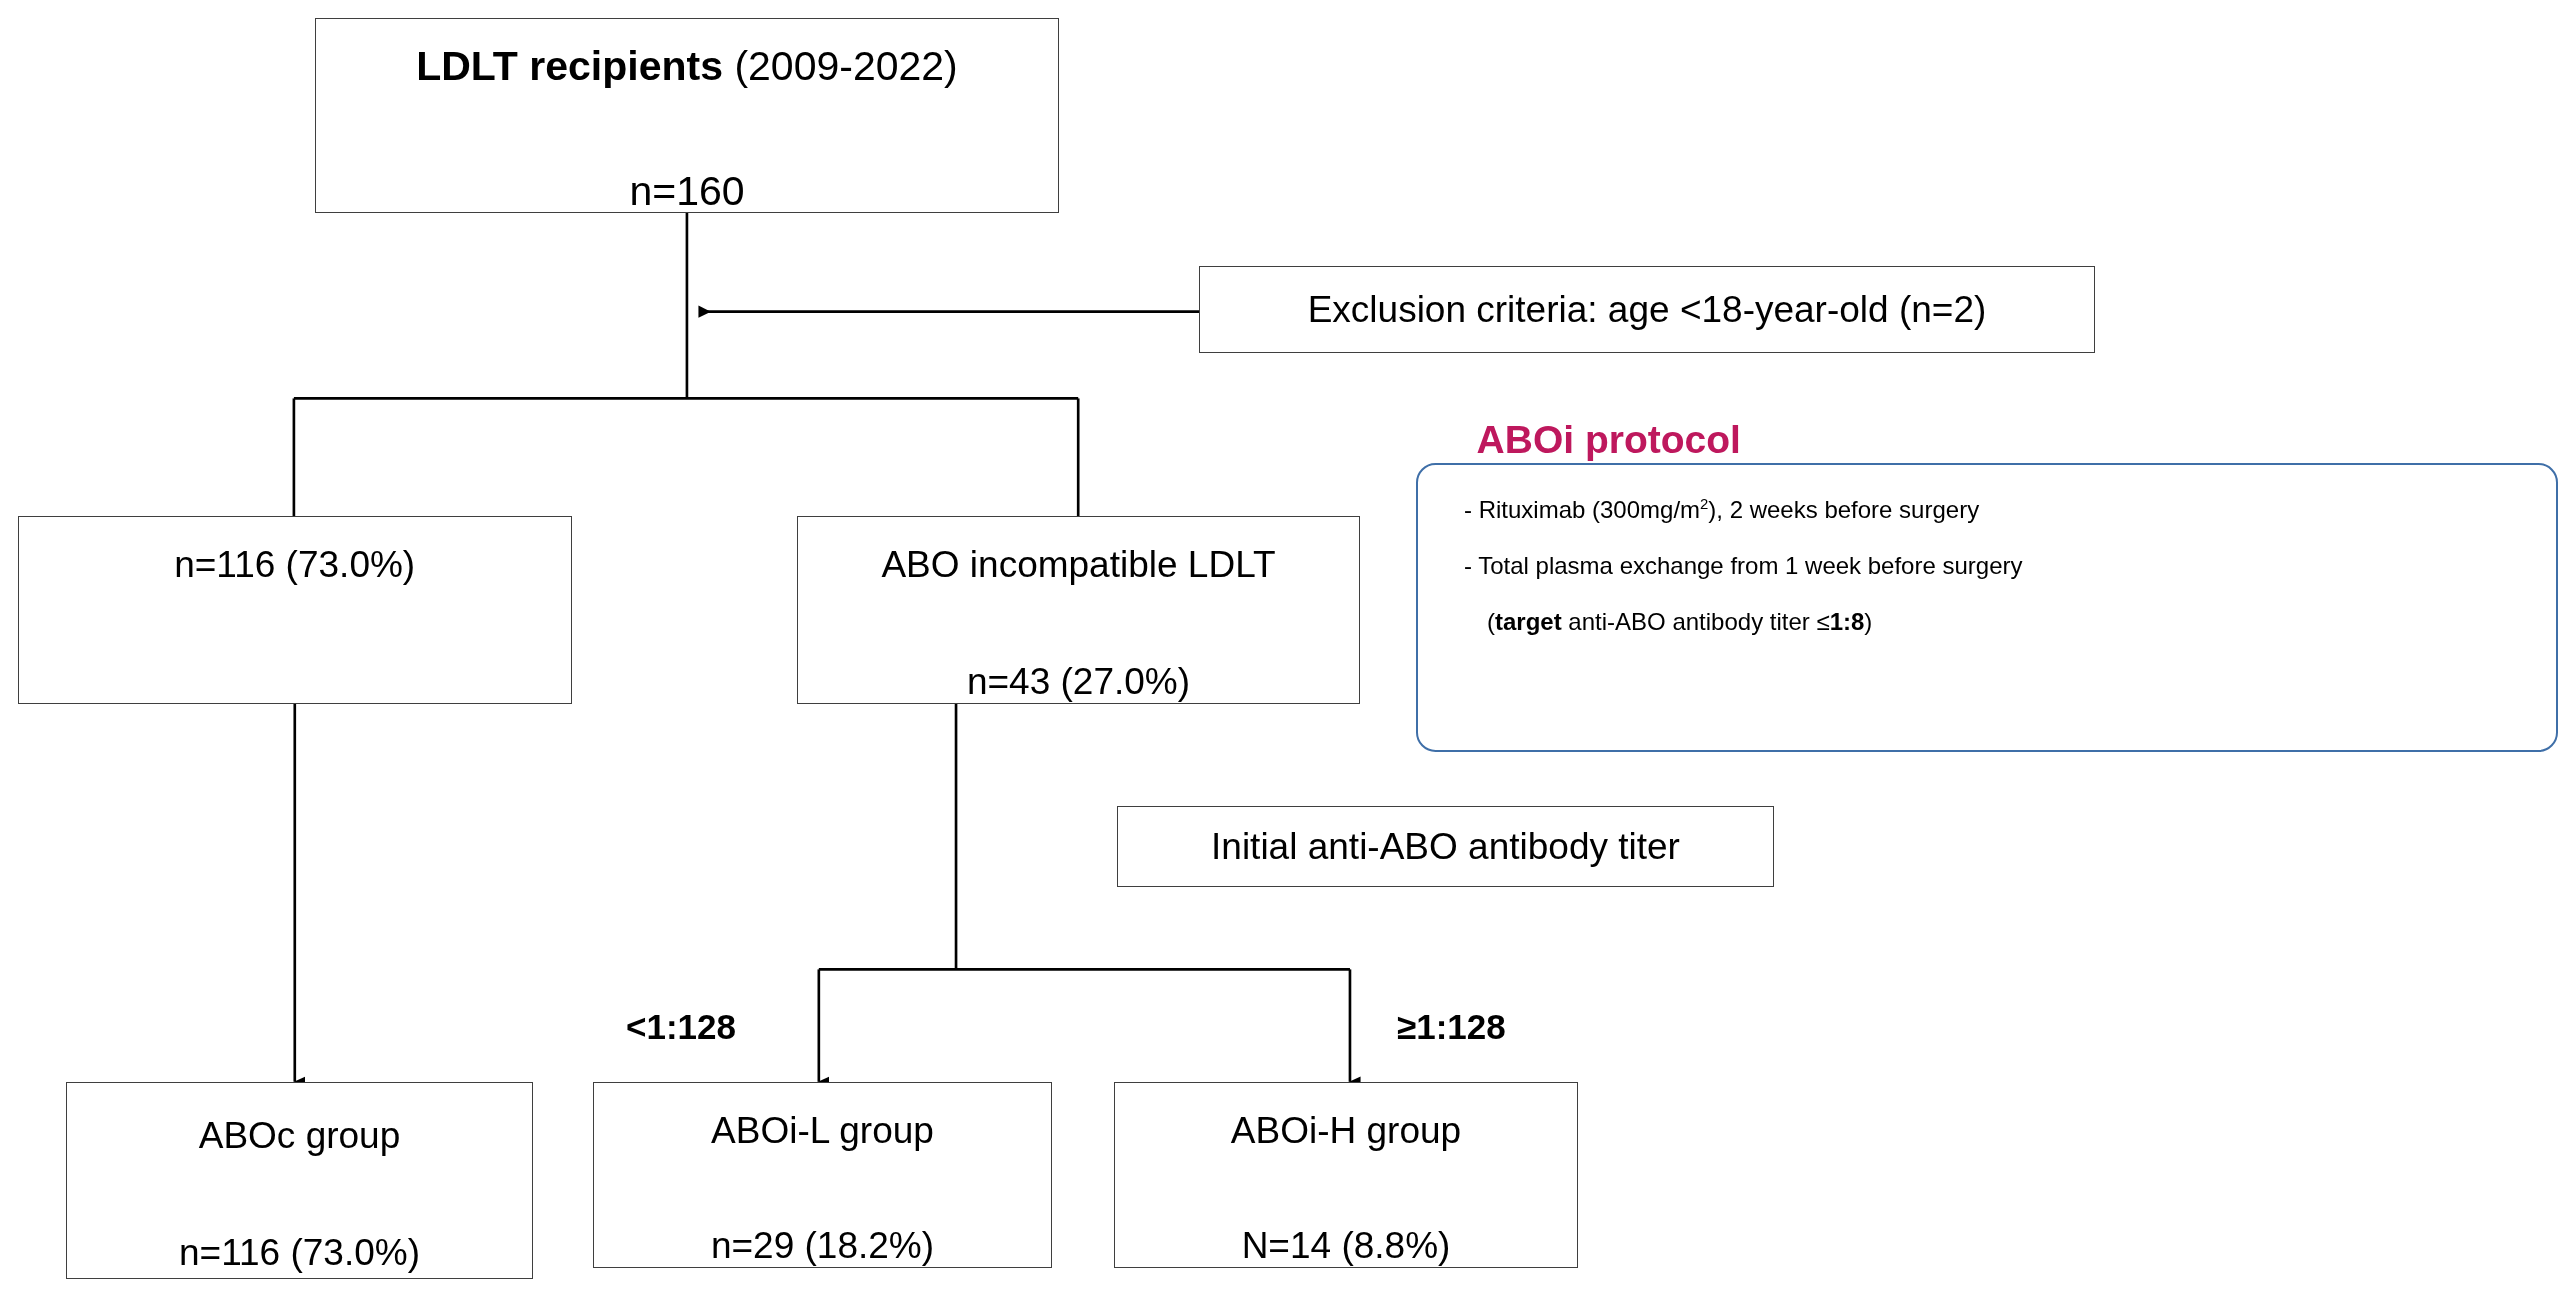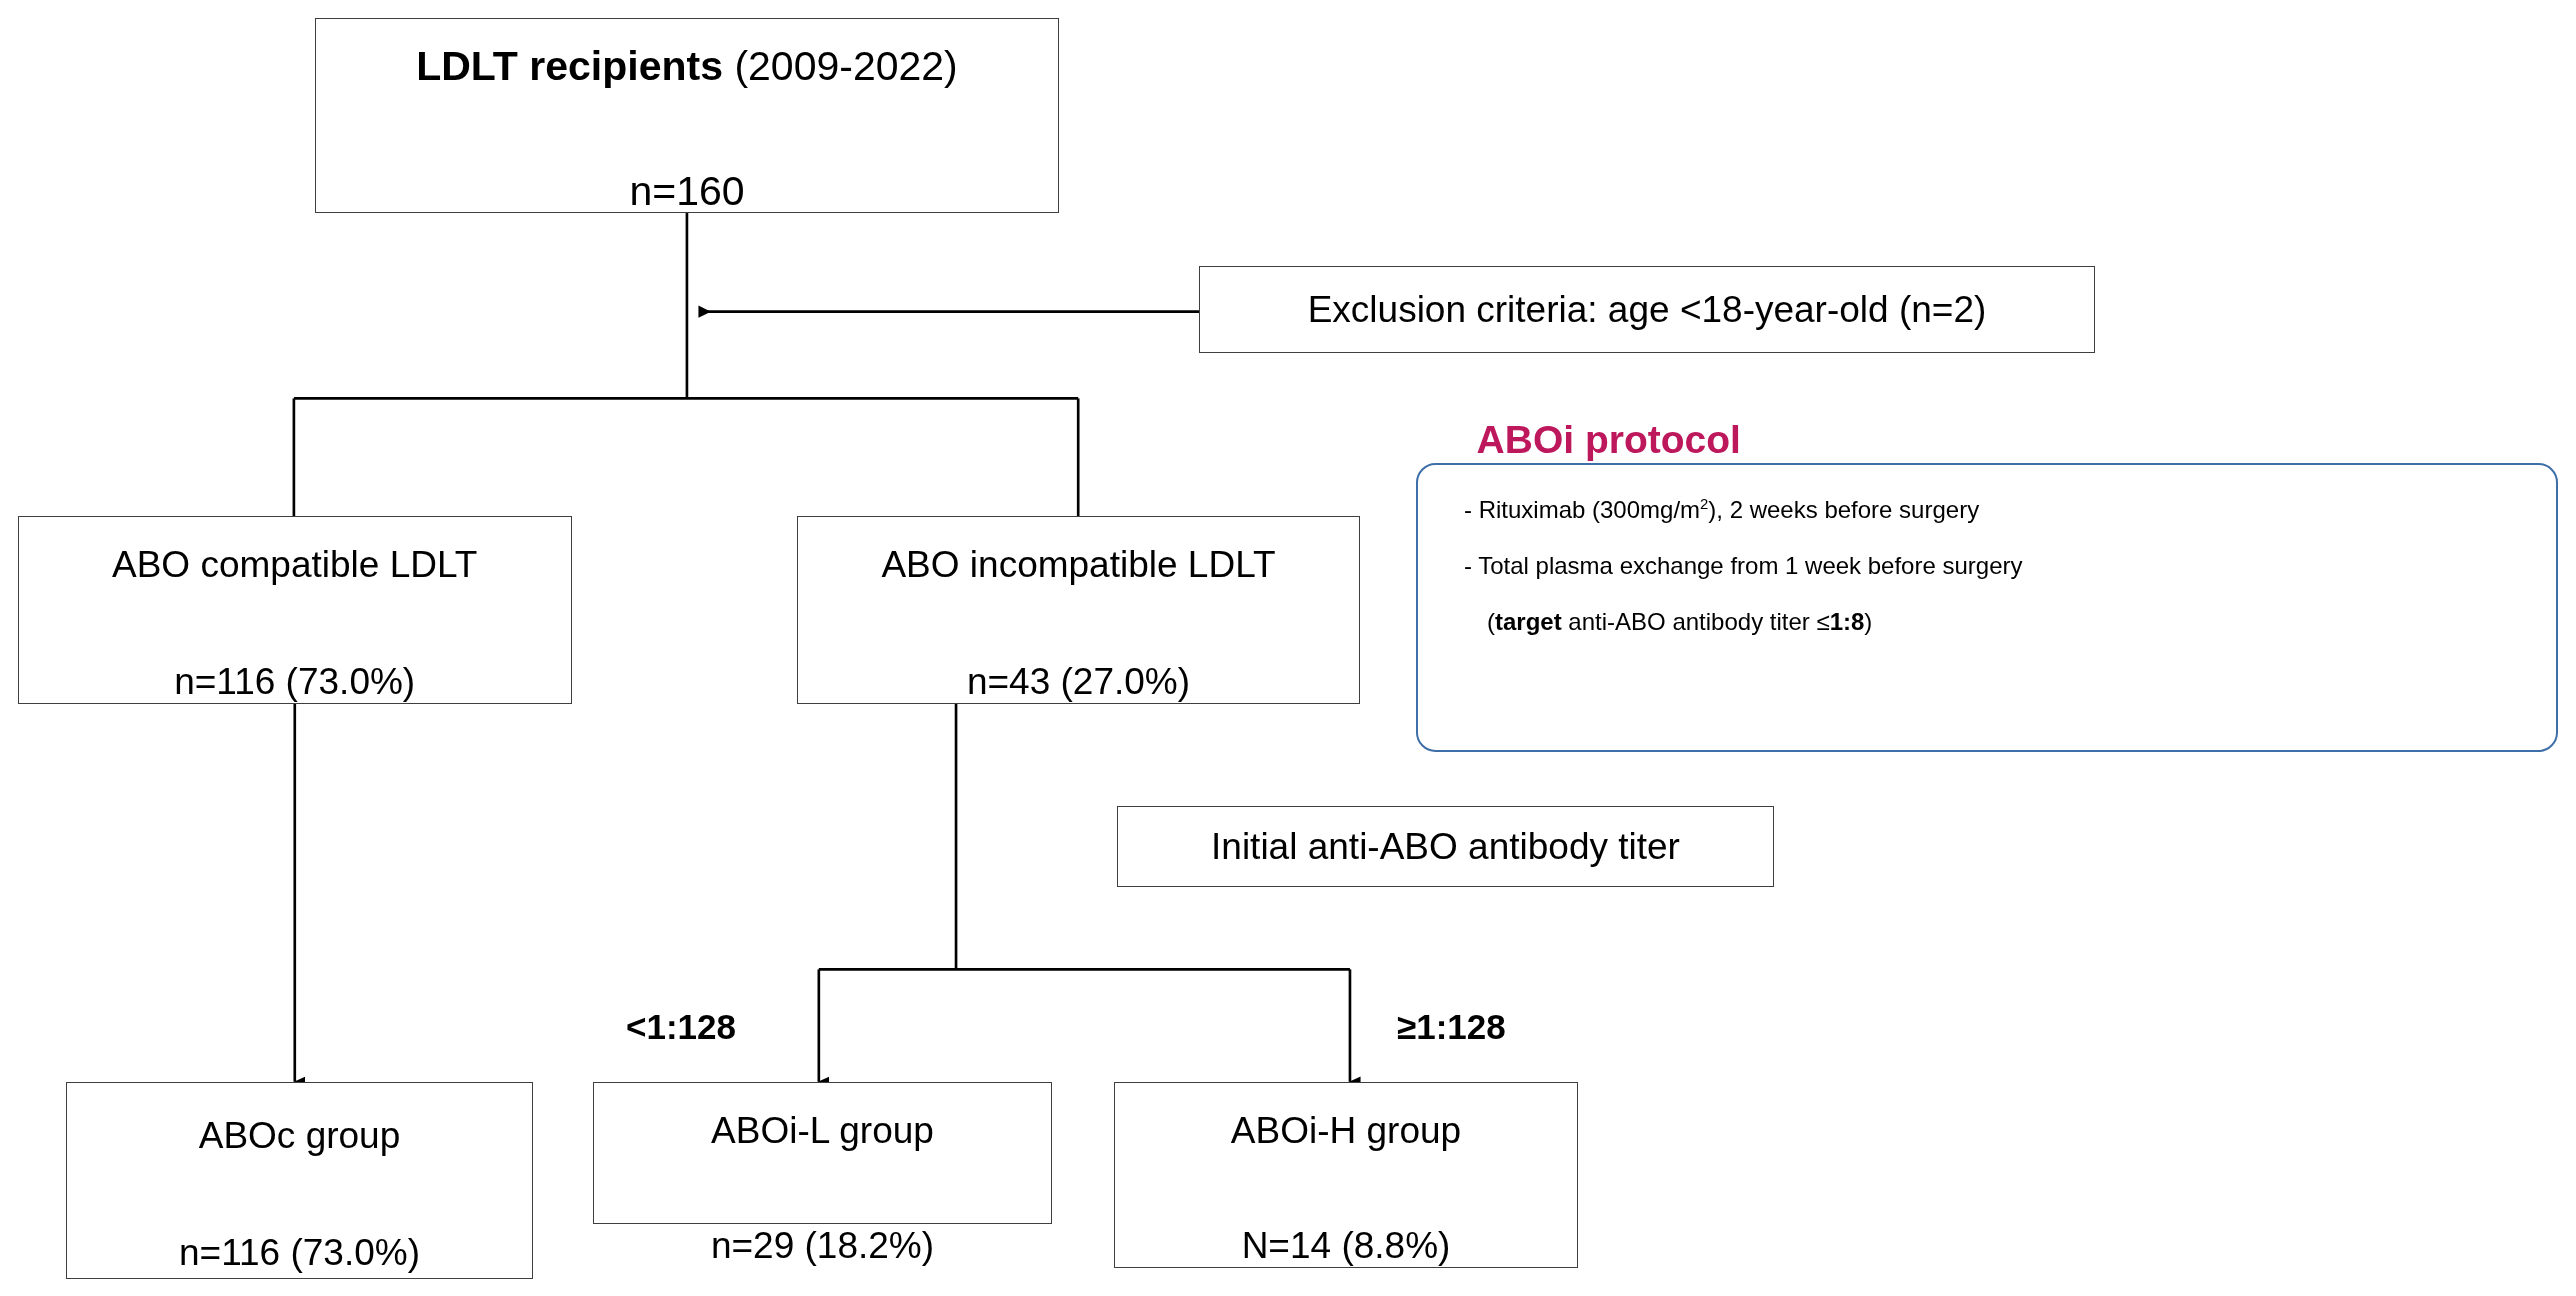--- a/index.html
+++ b/index.html
@@ -85,21 +85,21 @@
     left: 66px;   top: 1082px;
     width: 467px; height: 197px;
     font-size: 37px;
     justify-content: flex-start;
     padding-top: 32px;
   }
   #box-aboc-group .line1 { margin-bottom: 32px; }
 
   #box-aboil-group {
     left: 593px;  top: 1082px;
-    width: 459px; height: 142px;
+    width: 459px; height: 186px;
     font-size: 37px;
     justify-content: flex-start;
     padding-top: 26.6px;
   }
   #box-aboil-group .line1 { margin-bottom: 30px; }
 
   #box-aboih-group {
     left: 1114px; top: 1082px;
     width: 464px; height: 186px;
     font-size: 37px;
@@ -207,21 +207,20 @@
       <span class="t-bold">LDLT recipients</span><span> (2009-2022)</span>
     </span>
     <span class="line2">n=160</span>
   </div>
 
   <div class="fbox" id="box-exclusion">
     <span class="line1">Exclusion criteria: age &lt;18-year-old (n=2)</span>
   </div>
 
   <div class="fbox" id="box-aboc">
-    <span class="line1">ABO compatible LDLT</span>
     <span class="line2">n=116 (73.0%)</span>
   </div>
 
   <div class="fbox" id="box-aboi">
     <span class="line1">ABO incompatible LDLT</span>
     <span class="line2">n=43 (27.0%)</span>
   </div>
 
   <div class="fbox" id="box-titer">
     <span class="line1">Initial anti-ABO antibody titer</span>

